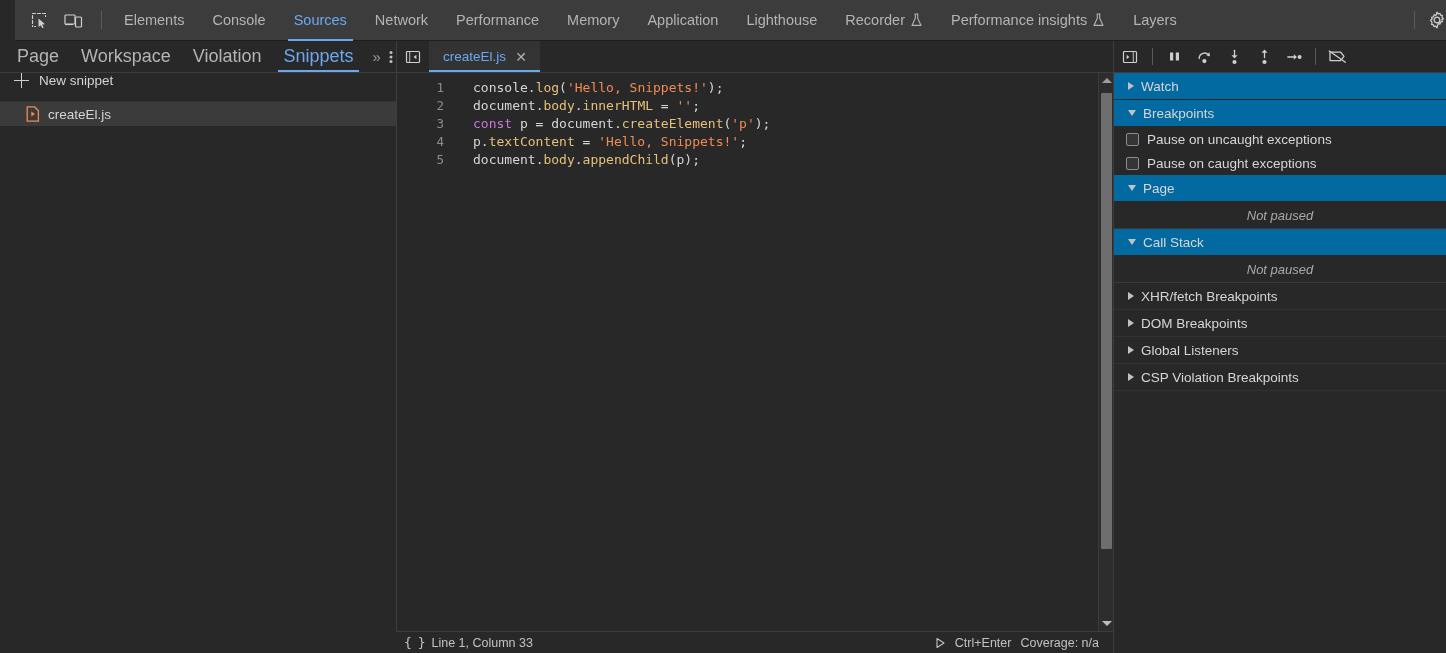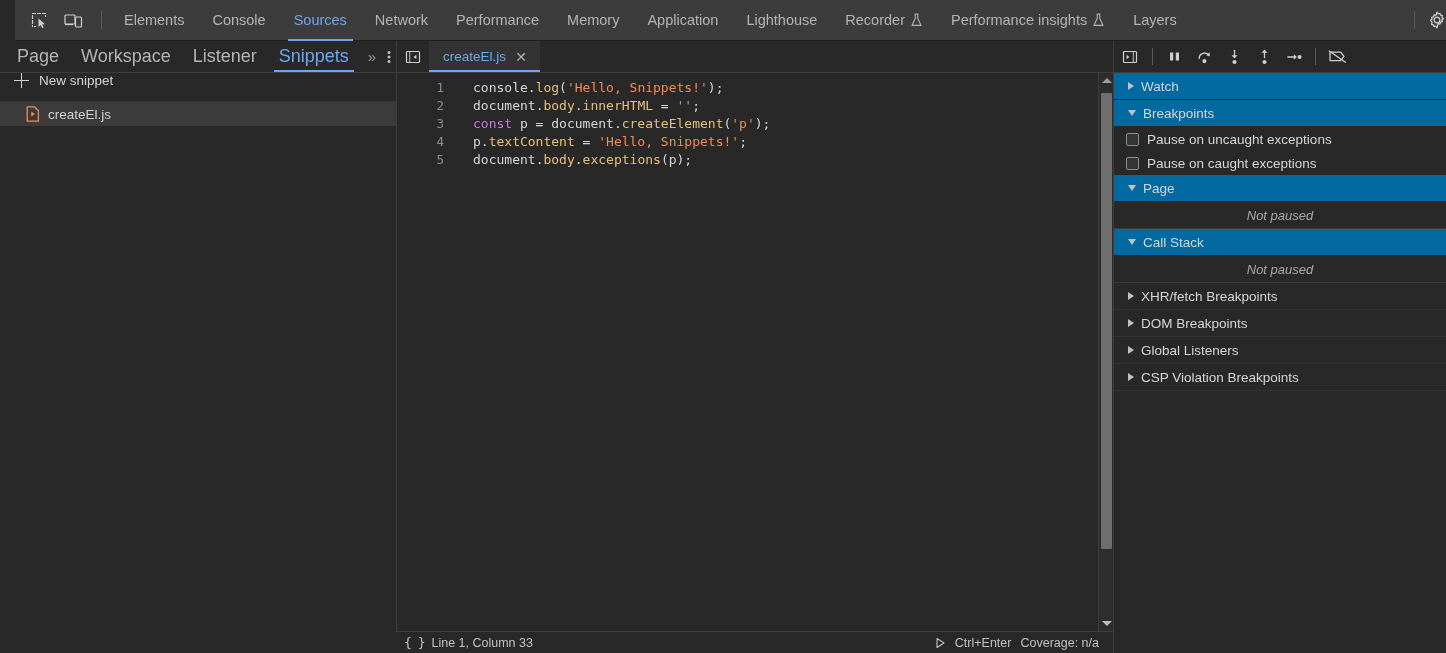--- a/index.html
+++ b/index.html
@@ -310,21 +310,21 @@
           <path d="M9 1.2l1.1 1.6 1.9-.5.5 1.9 1.9.5-.5 1.9 1.6 1.1-1.6 1.1.5 1.9-1.9.5-.5 1.9-1.9-.5L9 16.8l-1.1-1.6-1.9.5-.5-1.9-1.9-.5.5-1.9L2.5 9.3l1.6-1.1-.5-1.9 1.9-.5.5-1.9 1.9.5z" stroke="#cfcfcf" stroke-width="1.25" fill="none" stroke-linejoin="round"></path>
         </svg>
       </div>
     </div>
   </div>
 
   <div class="nav-pane">
     <div class="nav-tabbar" id="nav-tabs">
         <div class="nav-tab">Page</div>
         <div class="nav-tab">Workspace</div>
-        <div class="nav-tab">Listener</div>
+        <div class="nav-tab">Violation</div>
         <div class="nav-tab active">Snippets</div>
         <div class="nav-more">»</div>
         <div class="nav-kebab">
           <svg width="4" height="16" viewBox="0 0 4 16">
             <circle cx="2" cy="3.4" r="1.5" fill="#c2c2c2"></circle>
             <circle cx="2" cy="8" r="1.5" fill="#c2c2c2"></circle>
             <circle cx="2" cy="12.6" r="1.5" fill="#c2c2c2"></circle>
           </svg>
         </div>
       </div>
@@ -361,21 +361,21 @@
         <span class="tab-close">✕</span>
       </div>
     </div>
 
     <div class="code-area">
       <div class="code-lines" id="code-lines">
           <div class="code-line"><span class="lineno">1</span><span class="codetext"><span class="tok-plain">console</span><span class="tok-punct">.</span><span class="tok-fn">log</span><span class="tok-punct">(</span><span class="tok-str">'Hello, Snippets!'</span><span class="tok-punct">);</span></span></div>
           <div class="code-line"><span class="lineno">2</span><span class="codetext"><span class="tok-plain">document</span><span class="tok-punct">.</span><span class="tok-prop">body</span><span class="tok-punct">.</span><span class="tok-prop">innerHTML</span><span class="tok-punct"> = </span><span class="tok-str">''</span><span class="tok-punct">;</span></span></div>
           <div class="code-line"><span class="lineno">3</span><span class="codetext"><span class="tok-kw">const</span><span class="tok-plain"> p = document</span><span class="tok-punct">.</span><span class="tok-fn">createElement</span><span class="tok-punct">(</span><span class="tok-str">'p'</span><span class="tok-punct">);</span></span></div>
           <div class="code-line"><span class="lineno">4</span><span class="codetext"><span class="tok-plain">p</span><span class="tok-punct">.</span><span class="tok-prop">textContent</span><span class="tok-punct"> = </span><span class="tok-str">'Hello, Snippets!'</span><span class="tok-punct">;</span></span></div>
-          <div class="code-line"><span class="lineno">5</span><span class="codetext"><span class="tok-plain">document</span><span class="tok-punct">.</span><span class="tok-prop">body</span><span class="tok-punct">.</span><span class="tok-fn">exceptions</span><span class="tok-punct">(p);</span></span></div>
+          <div class="code-line"><span class="lineno">5</span><span class="codetext"><span class="tok-plain">document</span><span class="tok-punct">.</span><span class="tok-prop">body</span><span class="tok-punct">.</span><span class="tok-fn">appendChild</span><span class="tok-punct">(p);</span></span></div>
         </div>
     </div>
 
     <div class="ed-scroll">
       <div class="arrow up">
           <span class="tri up"></span>
         </div>
       <div class="ed-thumb"></div>
       <div class="arrow down">
           <span class="tri down"></span>

